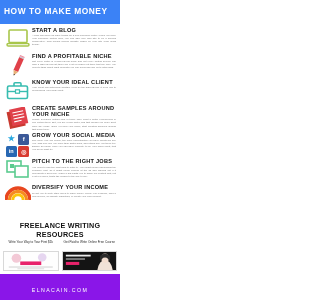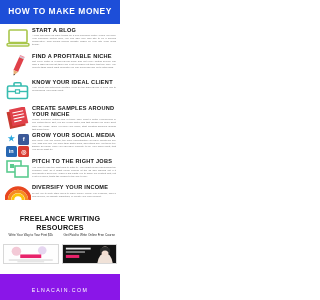--- a/index.html
+++ b/index.html
@@ -7,23 +7,23 @@
   body {
     font-family:"Liberation Sans", sans-serif;
     background:#ffffff;
     width:120px; height:300px;
     overflow:hidden;
     position:relative;
   }
 
   
   .header {
-    background:#1d4ed8;
+    background:#3b82f6;
     padding:6px 4px 7px 4px;
-    text-align:center;
+    text-align:left;
   }
   .header .line {
     color:#ffffff;
     font-weight:bold;
     font-size:8.4px;
     letter-spacing:0.55px;
     line-height:10.5px;
     white-space:nowrap;
   }
 
@@ -81,21 +81,21 @@
   .soc-li { background:#2867B2; font-size:5.5px; }
   .soc-ig { background:#D93B30; }
 
   
   .res-head {
     text-align:center;
     font-weight:bold;
     font-size:7.2px;
     letter-spacing:0.2px;
     color:#121212;
-    margin:5px 0 2px 0;
+    margin:12px 0 2px 0;
   }
   .res-row {
     display:flex;
     gap:3px;
     padding:0 3px;
   }
   .res-card { flex:1; text-align:center; }
   .res-label {
     font-size:3.1px;
     line-height:3.8px;

